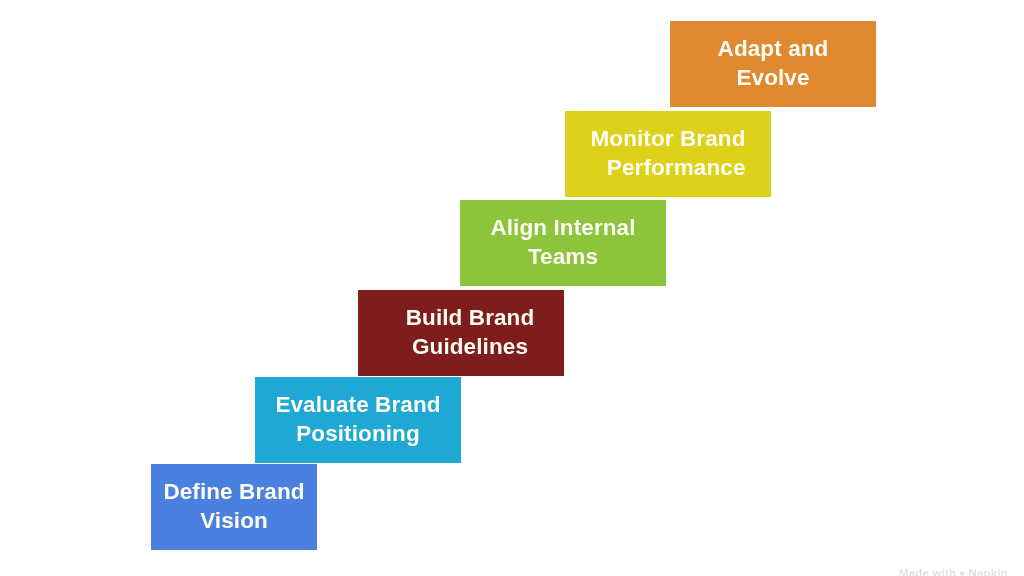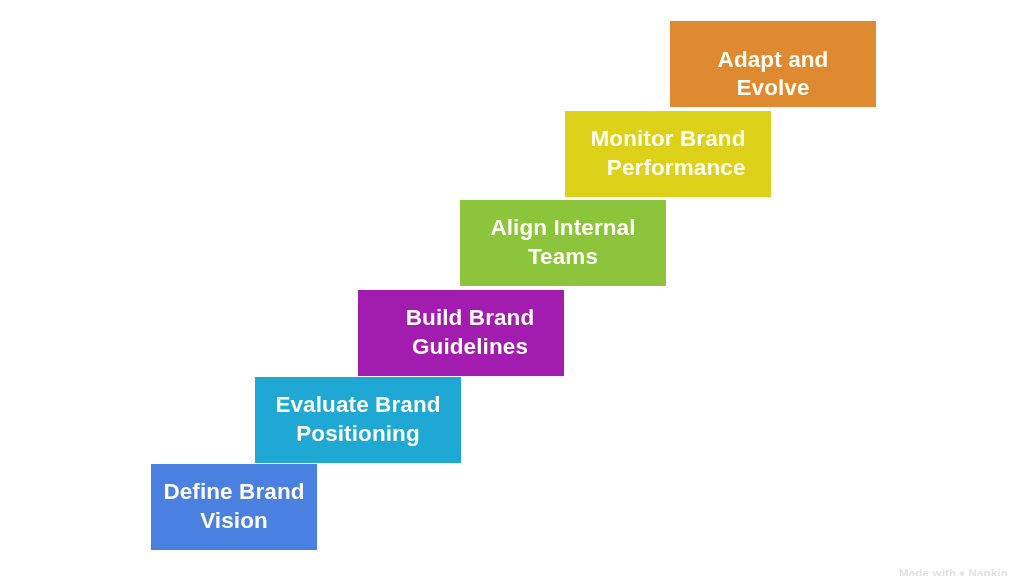--- a/index.html
+++ b/index.html
@@ -78,36 +78,36 @@
     <div class="step" style="left: 151px; top: 464px; width: 166px; height: 86px; background: rgb(74, 128, 224);">
       <span class="step-label" style="color: rgb(253, 252, 242);">Define Brand
 Vision</span>
     </div>
 
     <div class="step" style="left: 255px; top: 377px; width: 206px; height: 86px; background: rgb(31, 168, 212);">
       <span class="step-label" style="color: rgb(253, 252, 242);">Evaluate Brand
 Positioning</span>
     </div>
 
-    <div class="step" style="left: 358px; top: 290px; width: 206px; height: 86px; background: #a21caf; padding-left: 28px;">
+    <div class="step" style="left: 358px; top: 290px; width: 206px; height: 86px; background: #7f1d1d; padding-left: 28px;">
       <span class="step-label" style="color: rgb(253, 252, 242);">Build Brand
 Guidelines</span>
     </div>
 
     <div class="step" style="left: 460px; top: 200px; width: 206px; height: 86px; background: rgb(140, 196, 60);">
       <span class="step-label" style="color: rgb(253, 252, 242);">Align Internal
 Teams</span>
     </div>
 
     <div class="step" style="left: 565px; top: 111px; width: 206px; height: 86px; background: rgb(221, 209, 25);">
       <span class="step-label" style="color: rgb(253, 252, 242); text-align: right;">Monitor Brand
 Performance</span>
     </div>
 
-    <div class="step" style="left: 670px; top: 21px; width: 206px; height: 86px; background: rgb(223, 138, 49); align-items: flex-end;">
+    <div class="step" style="left: 670px; top: 21px; width: 206px; height: 86px; background: rgb(223, 138, 49);">
       <span class="step-label" style="color: rgb(253, 252, 242);">Adapt and
 Evolve</span>
     </div>
 
   </div>
 
   <div class="watermark">
     <span>Made with</span>
     <span class="heart">♥</span>
     <span>Napkin</span>

